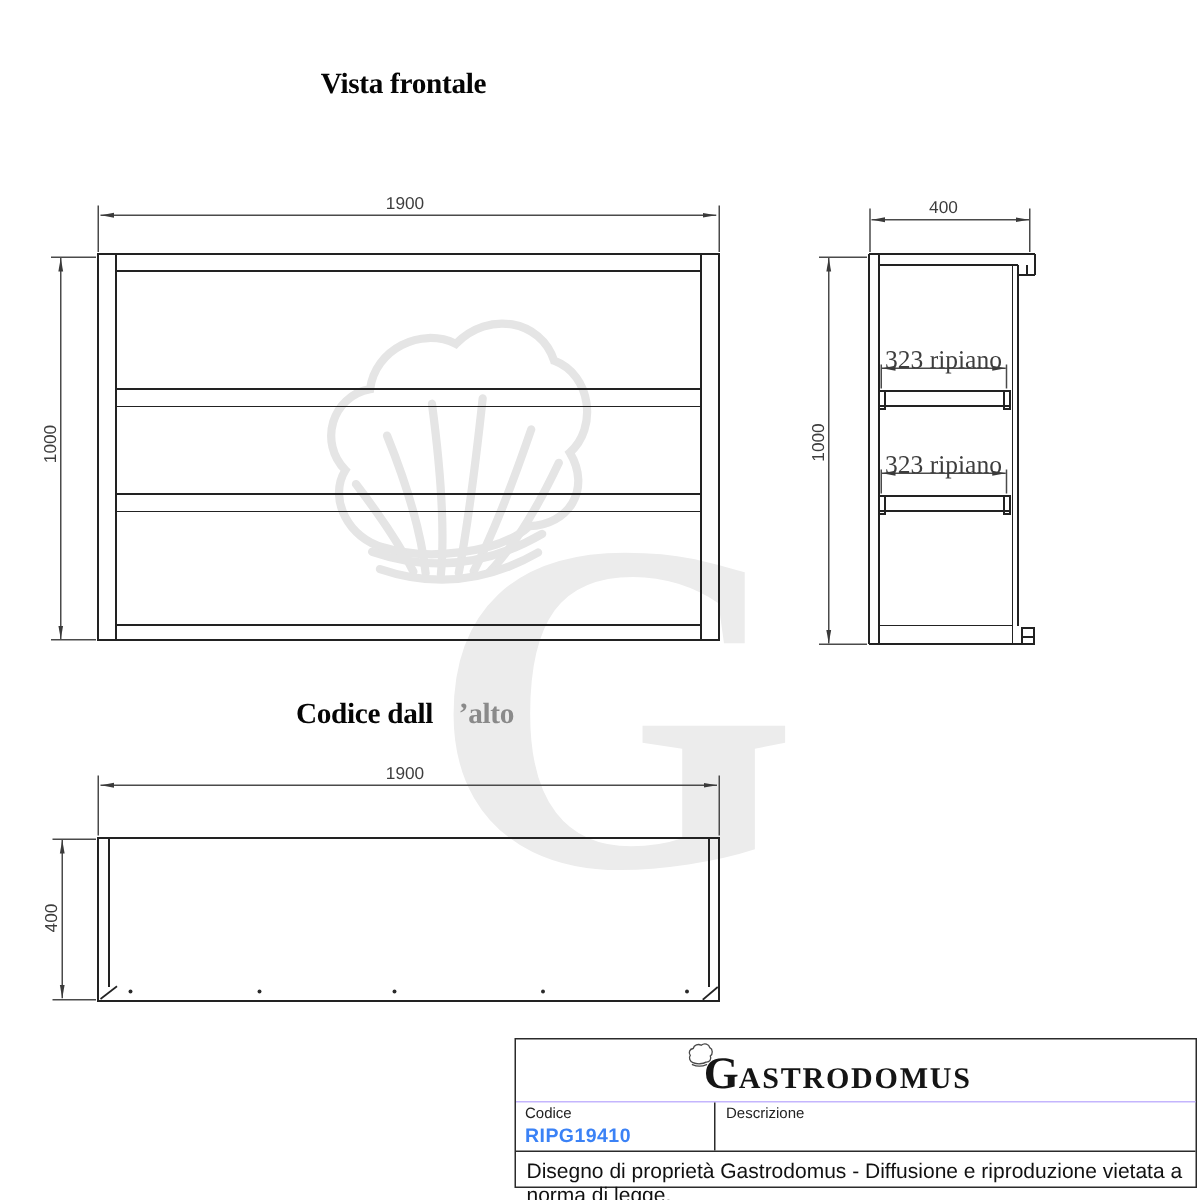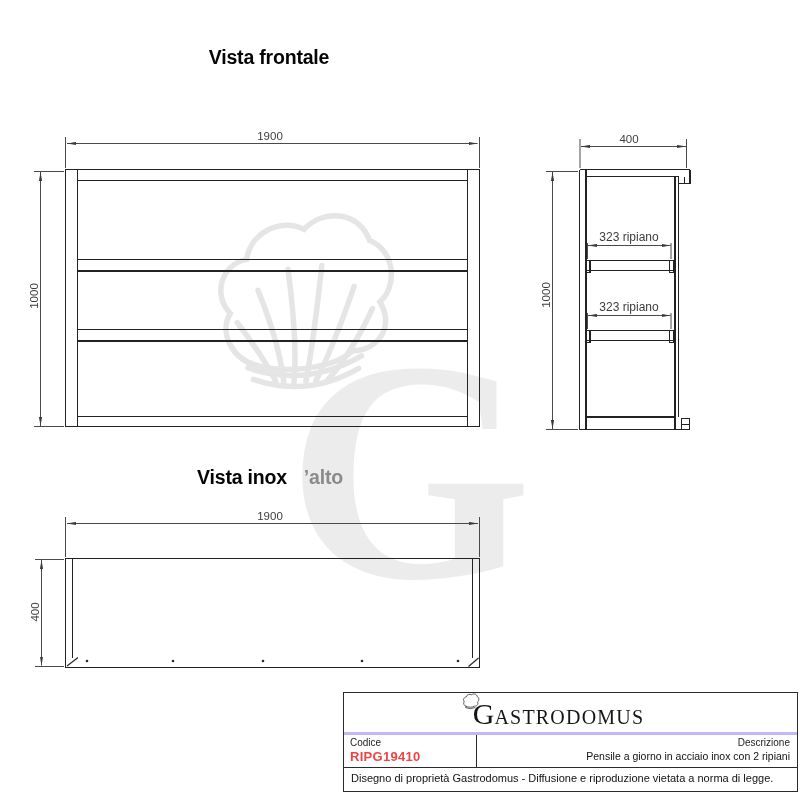--- a/index.html
+++ b/index.html
@@ -1,38 +1,38 @@
 <!DOCTYPE html>
 <html><head>
 <meta charset="utf-8">
 <style>
   html,body{margin:0;padding:0;background:#fff;}
   #sheet{position:relative;width:800px;height:800px;background:#fff;overflow:hidden;
          font-family:"Liberation Sans",sans-serif;}
   #drawing{position:absolute;left:0;top:0;}
 
   .view-title{position:absolute;font-weight:bold;font-size:19.5px;color:#050505;
-              text-align:center;white-space:nowrap;letter-spacing:-0.2px;}
+              text-align:center;white-space:nowrap;letter-spacing:-0.2px;font-family:Liberation Serif, serif;}
   .title-gray{color:#8a8a8a;margin-left:17px;}
 
   .dim{position:absolute;font-size:11.5px;color:#3d3d3d;text-align:center;white-space:nowrap;}
   .dim.rot{transform:rotate(-90deg);}
-  .dim.small{font-size:12px;}
+  .dim.small{font-size:17px;font-family:Liberation Serif, serif;}
 
   
   .tblock{position:absolute;left:343px;top:692px;width:453px;height:98px;
           border:1px solid #2b2b2b;background:#fff;}
-  .trow1{height:42px;border-bottom:3px solid #c4b5fd;display:flex;align-items:flex-end;
-         justify-content:center;padding-bottom:3px;box-sizing:border-box;}
+  .trow1{height:42px;border-bottom:1px solid #c4b5fd;display:flex;align-items:flex-end;
+         justify-content:center;padding-bottom:3px;box-sizing:border-box;font-weight:bold;}
   .trow2{height:33px;border-bottom:1px solid #2b2b2b;display:flex;box-sizing:border-box;}
-  .trow3{height:23px;box-sizing:border-box;padding:4px 7px 0 7px;font-size:11px;color:#111;}
+  .trow3{height:23px;box-sizing:border-box;padding:4px 7px 0 7px;font-size:14px;color:#111;}
   .cell-code{width:133px;border-right:1px solid #2b2b2b;box-sizing:border-box;padding:2px 6px;}
-  .cell-desc{flex:1;padding:2px 7px;text-align:right;}
+  .cell-desc{flex:1;padding:2px 7px;}
   .cell-label{font-size:10px;color:#222;}
-  .code-value{font-size:13px;font-weight:bold;color:#ef4444;letter-spacing:0.3px;margin-top:1px;}
+  .code-value{font-size:13px;font-weight:bold;color:#3b82f6;letter-spacing:0.3px;margin-top:1px;}
   .desc-value{font-size:10.5px;color:#111;margin-top:2px;}
 
   .logo{position:relative;left:-12px;font-family:"Liberation Serif",serif;color:#151515;
         white-space:nowrap;line-height:1;}
   .logo-g{font-size:30px;}
   .logo-rest{font-size:20px;letter-spacing:1.2px;}
   .logo-hat{position:absolute;left:-13px;top:-7px;}
 </style>
 </head>
 <body>
@@ -146,21 +146,21 @@
       <line x1="65.5" y1="517" x2="65.5" y2="557"></line>
       <line x1="479.5" y1="517" x2="479.5" y2="557"></line>
 
       <line x1="41.5" y1="560" x2="41.5" y2="665.5" marker-start="url(#ma)" marker-end="url(#ma)"></line>
       <line x1="35" y1="559.5" x2="64" y2="559.5"></line>
       <line x1="35" y1="666.5" x2="64" y2="666.5"></line>
     </g>
   </svg>
 
   <div class="view-title" style="left:189px;top:46px;width:160px;">Vista frontale</div>
-  <div class="view-title" style="left:190px;top:466px;width:160px;"><span>Vista inox</span><span class="title-gray">’alto</span></div>
+  <div class="view-title" style="left:190px;top:466px;width:160px;"><span>Codice dall</span><span class="title-gray">’alto</span></div>
 
   <div class="dim" style="left:247px;top:130px;width:46px;">1900</div>
   <div class="dim rot" style="left:11px;top:290px;width:46px;">1000</div>
   <div class="dim" style="left:606px;top:133px;width:46px;">400</div>
   <div class="dim rot" style="left:523px;top:289px;width:46px;">1000</div>
   <div class="dim small" style="left:579px;top:230px;width:100px;">323 ripiano</div>
   <div class="dim small" style="left:579px;top:300px;width:100px;">323 ripiano</div>
   <div class="dim" style="left:247px;top:510px;width:46px;">1900</div>
   <div class="dim rot" style="left:12px;top:606px;width:46px;">400</div>
 
@@ -176,19 +176,18 @@
         <span class="logo-g">G</span><span class="logo-rest">ASTRODOMUS</span>
       </div>
     </div>
     <div class="trow2">
       <div class="cell-code">
         <div class="cell-label">Codice</div>
         <div class="code-value">RIPG19410</div>
       </div>
       <div class="cell-desc">
         <div class="cell-label">Descrizione</div>
-        <div class="desc-value">Pensile a giorno in acciaio inox con 2 ripiani</div>
       </div>
     </div>
     <div class="trow3">Disegno di proprietà Gastrodomus - Diffusione e riproduzione vietata a norma di legge.</div>
   </div>
 
 </div>
 
 </body></html>

